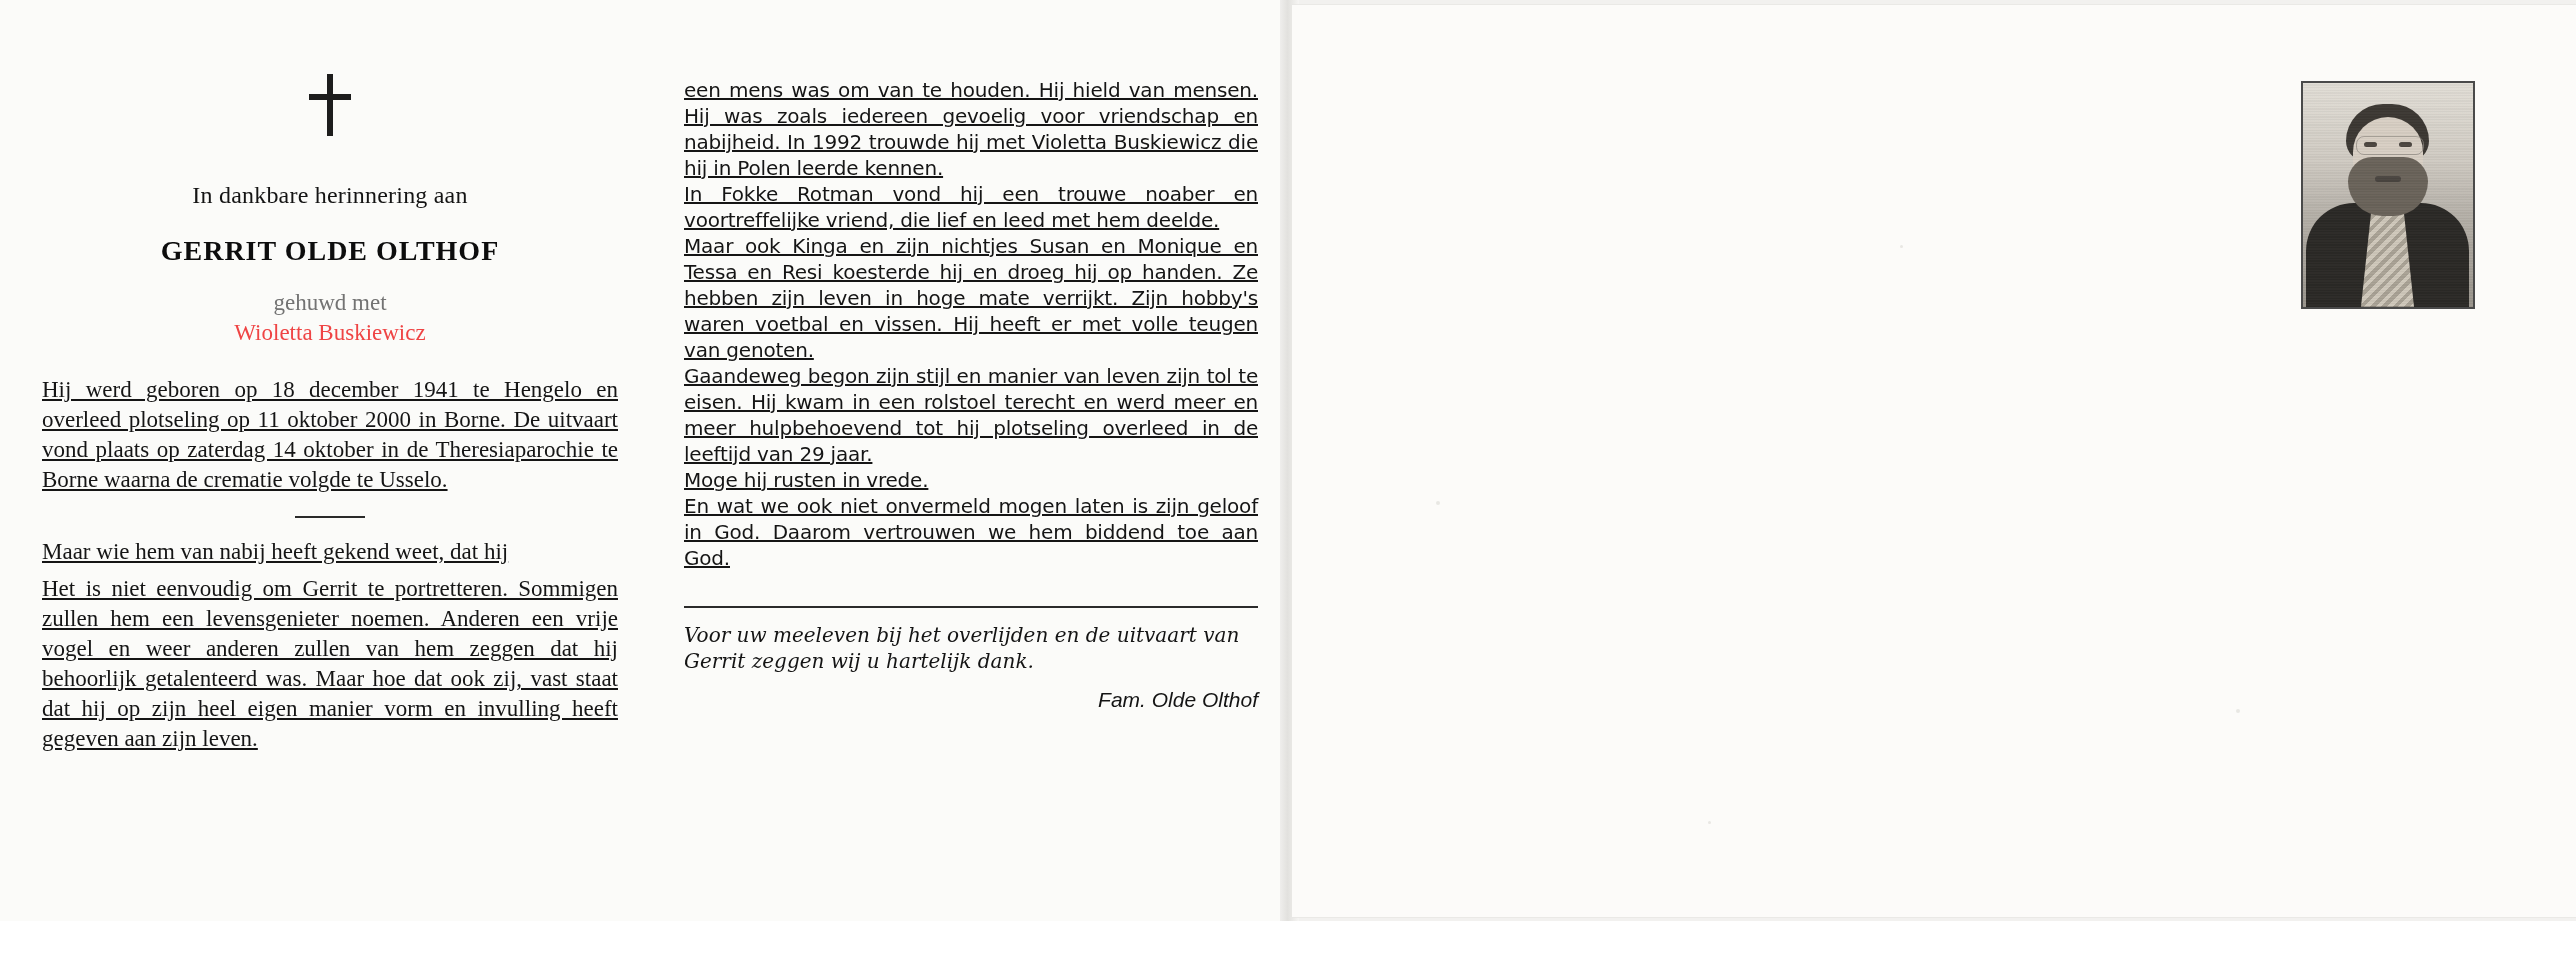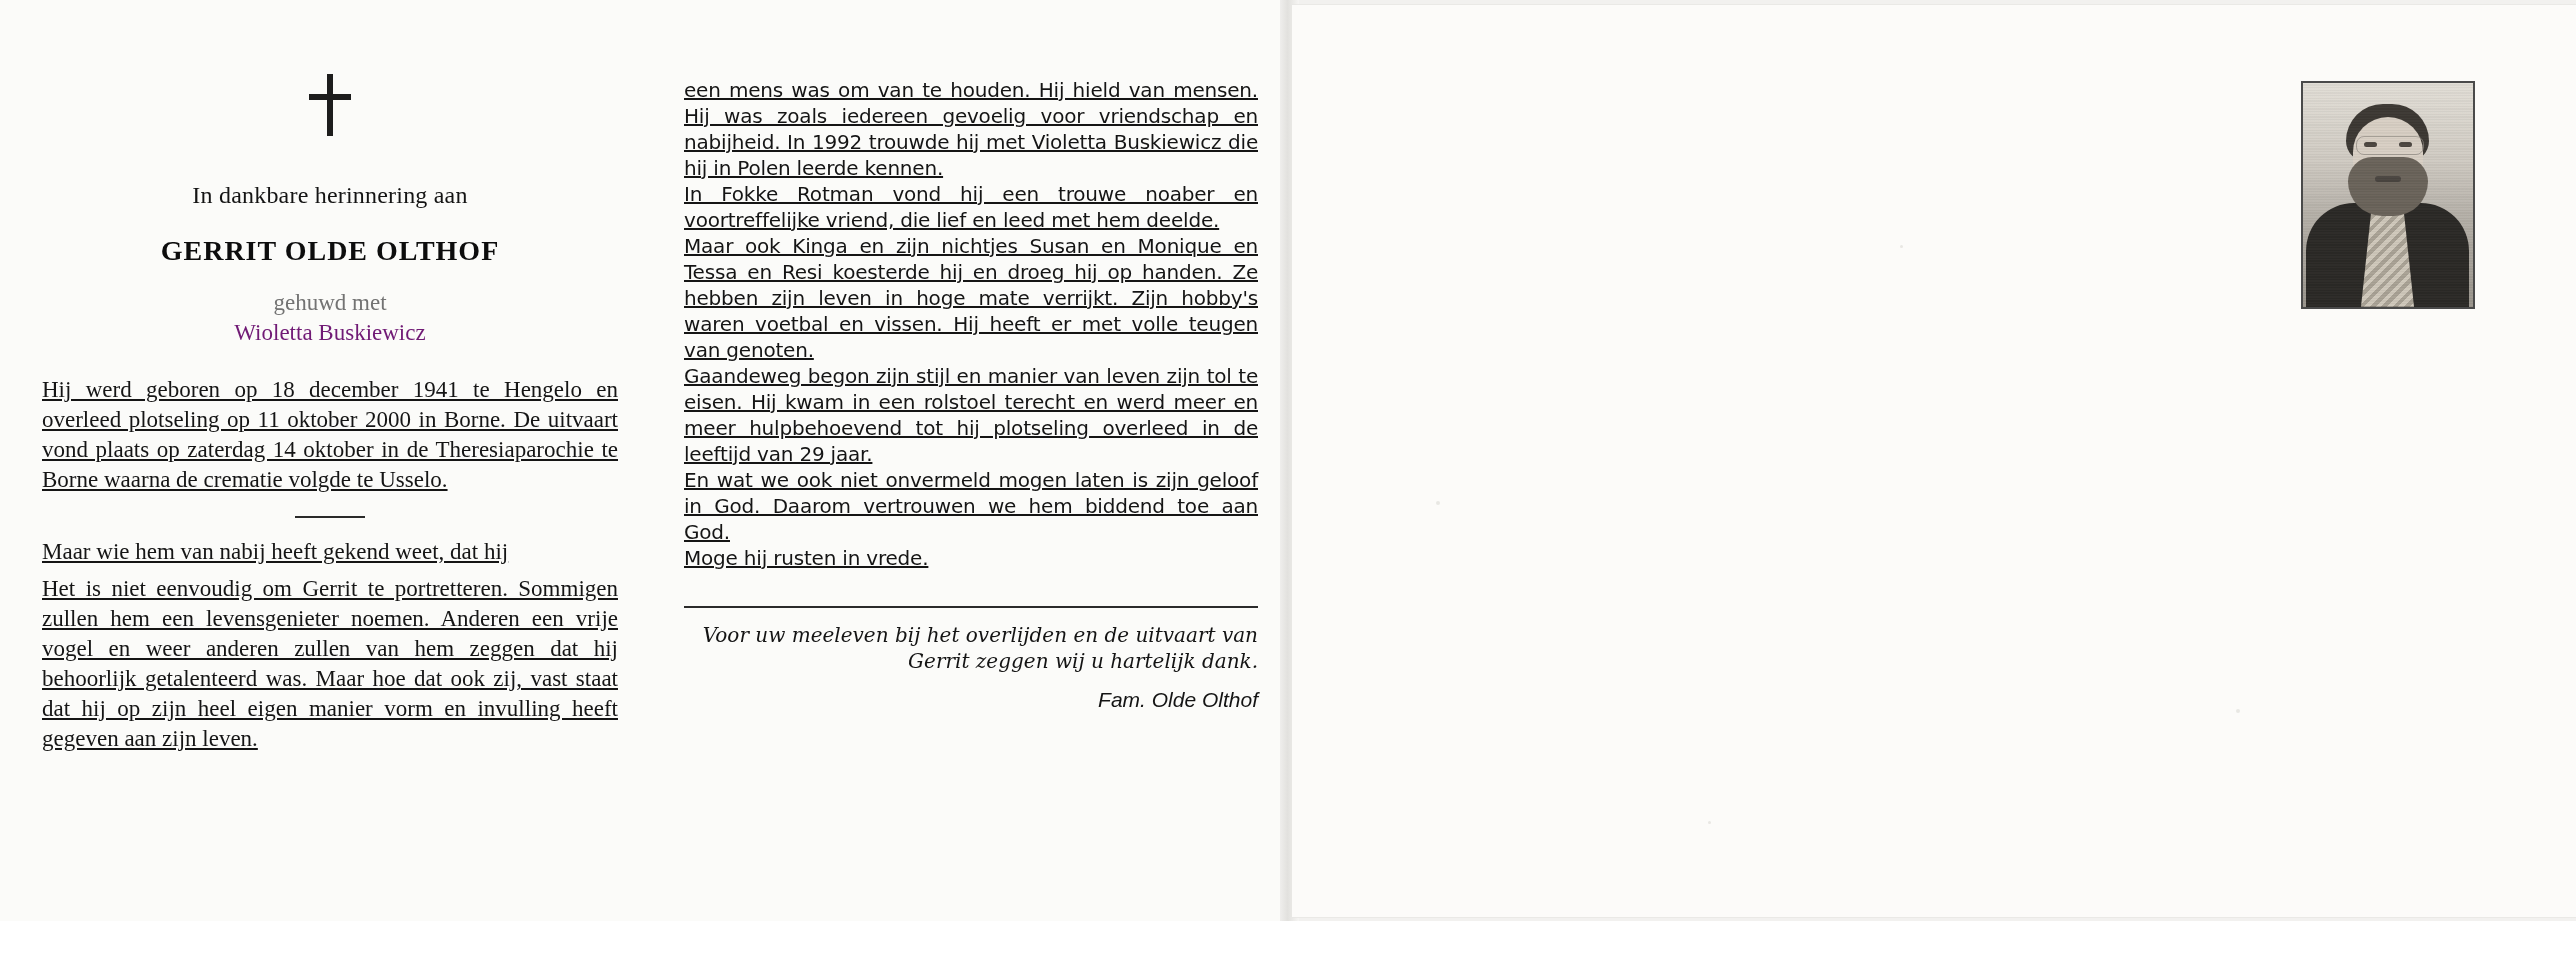--- a/index.html
+++ b/index.html
@@ -119,21 +119,21 @@
   }
   .married-label {
     text-align: center;
     font-size: 23px;
     color: #737373;
     margin-bottom: 4.8px;
   }
   .spouse-name {
     text-align: center;
     font-size: 23px;
-    color: #701a75;
+    color: #ef4444;
     margin-bottom: 29px;
   }
 
   .para {
     font-size: 23px;
     line-height: 1.30;
     color: #151515;
     text-align: justify;
     margin: 0 0 8px 0;
     text-decoration: underline;
@@ -163,21 +163,20 @@
     height: 1.6px;
     background: #2b2b2b;
     margin: 35px 0 14.4px 0;
   }
   .thanks {
     font-family: "DejaVu Serif", serif;
     font-style: italic;
     font-size: 20px;
     line-height: 1.32;
     color: #141414;
-    text-align: right;
   }
   .family {
     font-family: Liberation Sans, sans-serif;
     font-style: italic;
     font-size: 21px;
     color: #141414;
     text-align: right;
     margin-top: 12.8px;
   }
 
@@ -309,22 +308,22 @@
 
       <p class="para para-left">Maar wie hem van nabij heeft gekend weet, dat hij</p>
       <p class="para para-left">Het is niet eenvoudig om Gerrit te portretteren. Sommigen zullen hem een levensgenieter noemen. Anderen een vrije vogel en weer anderen zullen van hem zeggen dat hij behoorlijk getalenteerd was. Maar hoe dat ook zij, vast staat dat hij op zijn heel eigen manier vorm en invulling heeft gegeven aan zijn leven.</p>
     </div>
 
     <div class="col-mid">
       <p class="para block">een mens was om van te houden. Hij hield van mensen. Hij was zoals iedereen gevoelig voor vriendschap en nabijheid. In 1992 trouwde hij met Violetta Buskiewicz die hij in Polen leerde kennen.</p>
       <p class="para block">In Fokke Rotman vond hij een trouwe noaber en voortreffelijke vriend, die lief en leed met hem deelde.</p>
       <p class="para block">Maar ook Kinga en zijn nichtjes Susan en Monique en Tessa en Resi koesterde hij en droeg hij op handen. Ze hebben zijn leven in hoge mate verrijkt. Zijn hobby's waren voetbal en vissen. Hij heeft er met volle teugen van genoten.</p>
       <p class="para block">Gaandeweg begon zijn stijl en manier van leven zijn tol te eisen. Hij kwam in een rolstoel terecht en werd meer en meer hulpbehoevend tot hij plotseling overleed in de leeftijd van 29 jaar.</p>
+      <p class="para block">Moge hij rusten in vrede.</p>
       <p class="para block">En wat we ook niet onvermeld mogen laten is zijn geloof in God. Daarom vertrouwen we hem biddend toe aan God.</p>
-      <p class="para block">Moge hij rusten in vrede.</p>
 
       <div class="thanks-rule"></div>
       <div class="thanks">Voor uw meeleven bij het overlijden en de uitvaart van Gerrit zeggen wij u hartelijk dank.</div>
       <div class="family">Fam. Olde Olthof</div>
     </div>
   </div>
 
   <div class="fold"></div>
 
   <div class="card-right">

